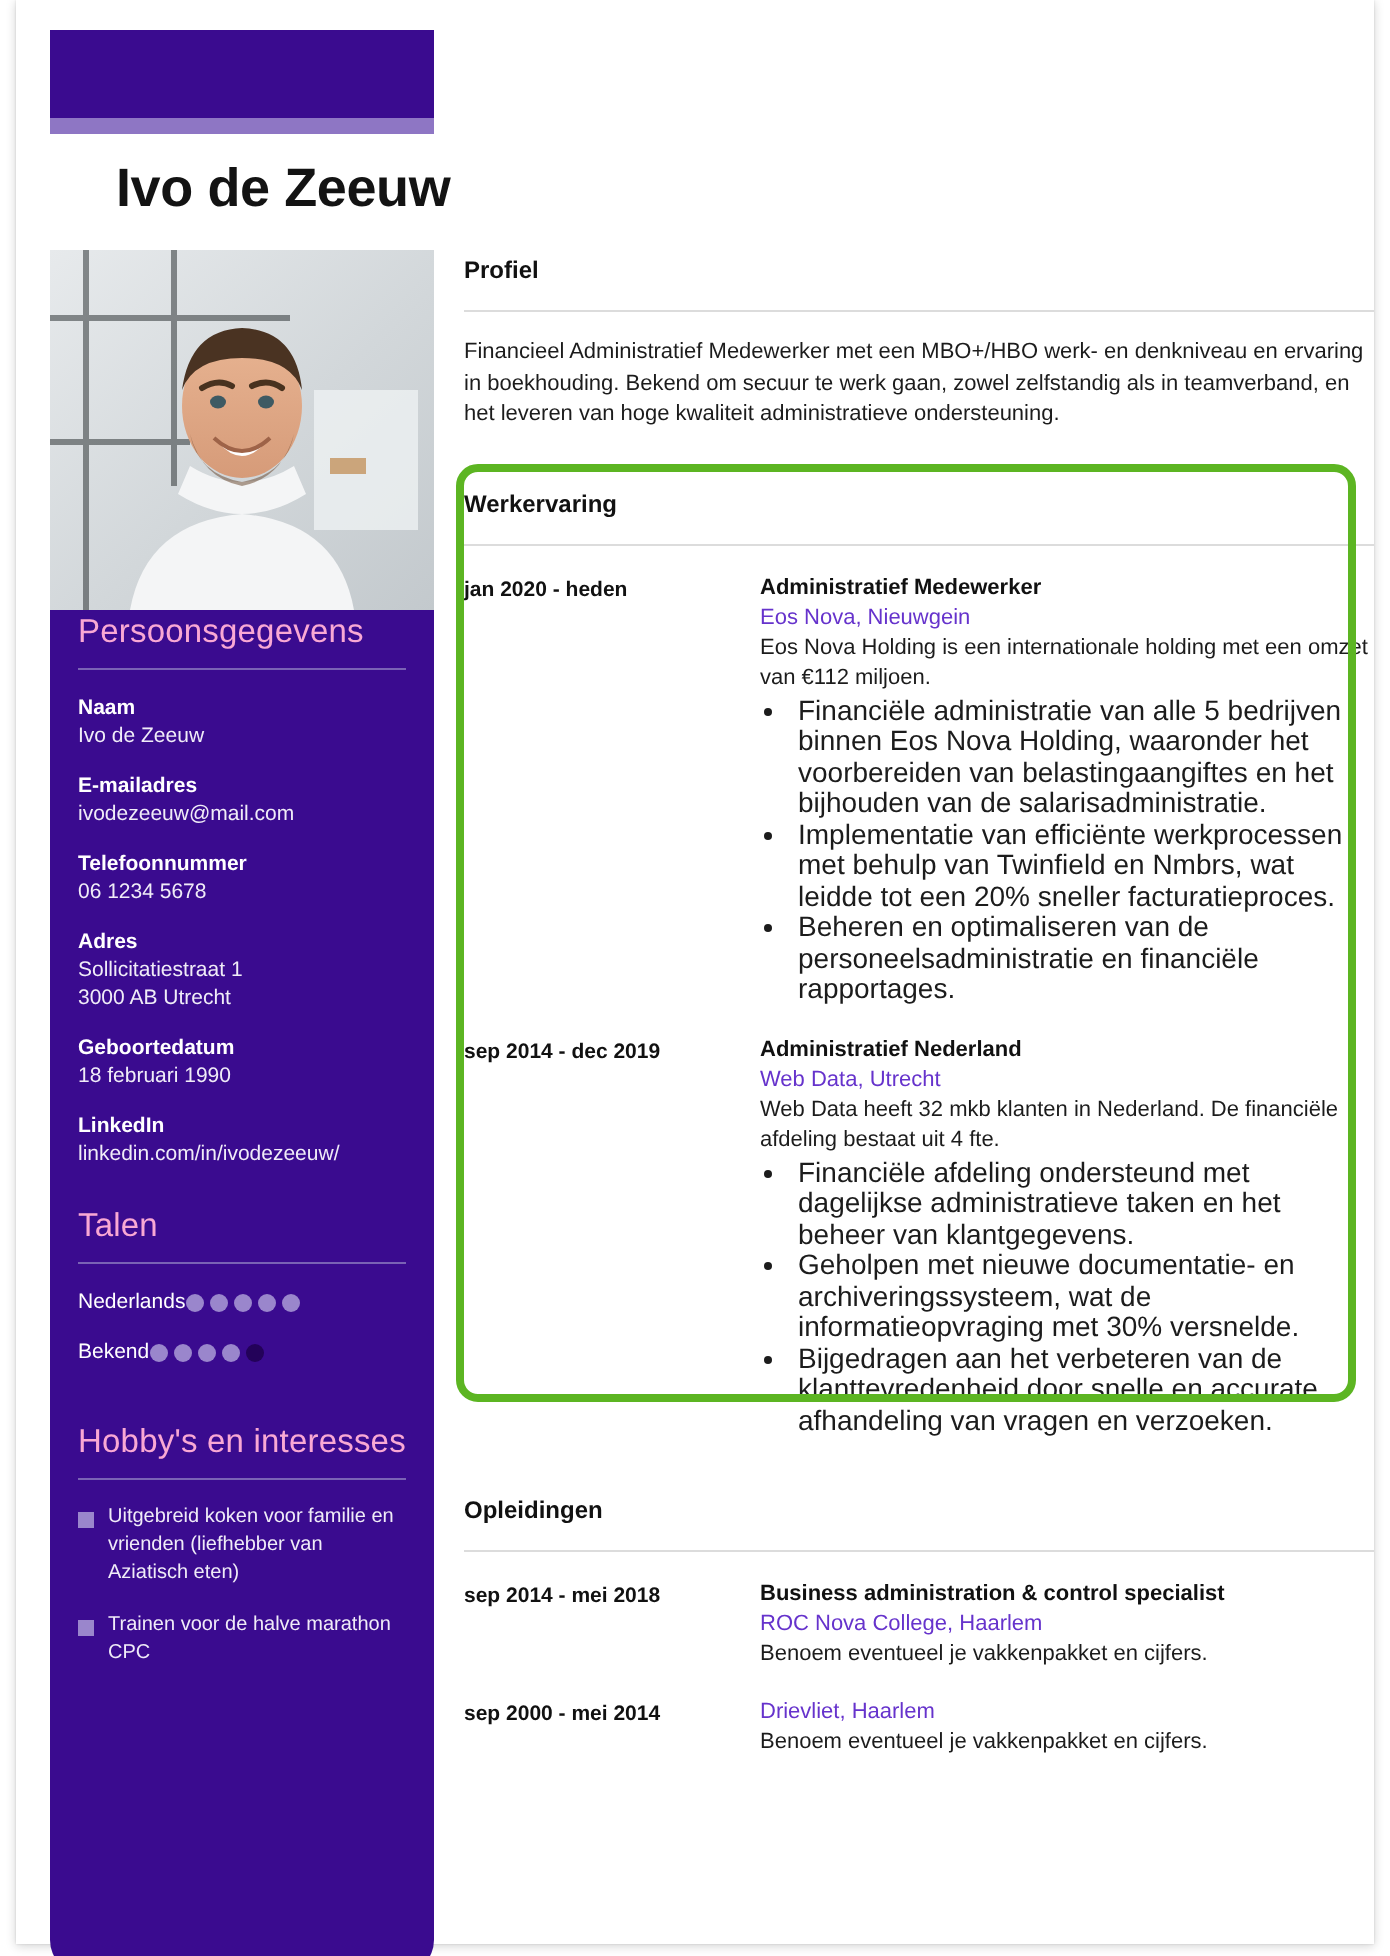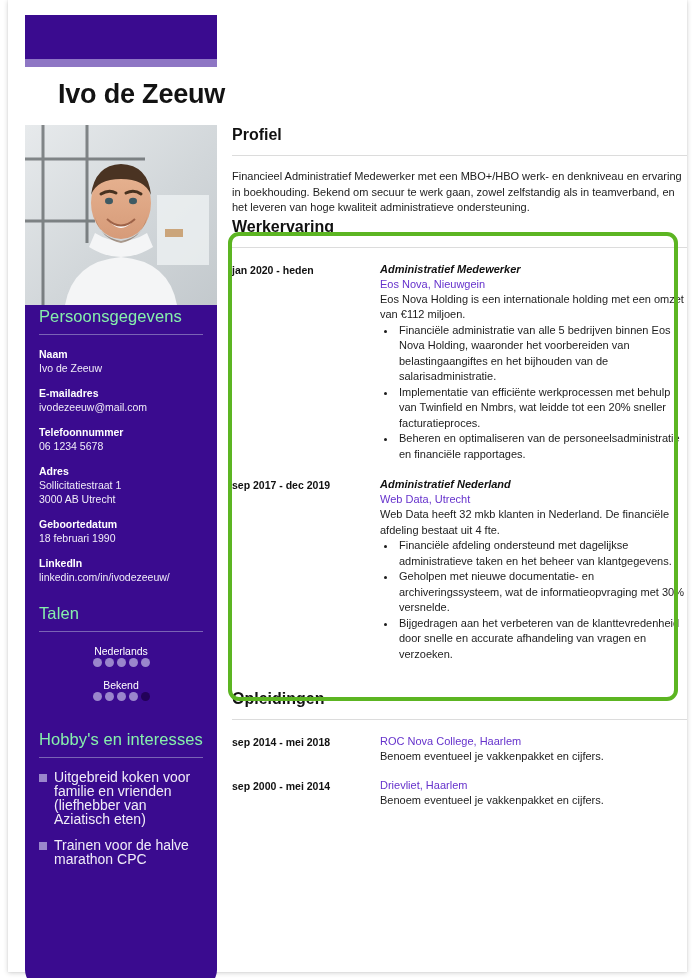--- a/index.html
+++ b/index.html
@@ -91,21 +91,21 @@
     left: 0;
     top: 290px;
     width: 192px;
     padding: 0 14px;
     color: #ffffff;
   }
 
   .side-h {
     font-size: 16.5px;
     font-weight: normal;
-    color: #86efac;
+    color: #f9a8d4;
     line-height: 22px;
     padding-top: 18px;
     letter-spacing: 0.1px;
   }
   .side-rule {
     height: 1px;
     background: #7a63b5;
     margin: 7px 0 12px 0;
   }
 
@@ -121,57 +121,56 @@
     color: #f0ecf8;
     line-height: 14px;
   }
   .pg-block:first-child .pg-label { margin-top: 0; }
 
   .lang-row {
     display: flex;
     align-items: center;
     justify-content: flex-start;
     margin-bottom: 11px;
-    flex-direction: column;
   }
   .lang-name { font-size: 10.5px; color: #ffffff; line-height: 14px; }
   .dots { display: flex; gap: 3px; }
   .dot { width: 9px; height: 9px; border-radius: 50%; background: #9a86cc; }
   .dot.off { background: #230259; }
 
   .hobby-item {
     display: flex;
     gap: 7px;
     margin-bottom: 12px;
     align-items: flex-start;
   }
   .hobby-sq {
     width: 8px; height: 8px;
     background: #9a86cc;
     flex: none;
     margin-top: 4px;
   }
   .hobby-text {
-    font-size: 14px;
+    font-size: 10px;
     color: #f0ecf8;
     line-height: 14px;
   }
 
   
   .main {
     position: absolute;
     left: 232px;
     top: 0;
     width: 455px;
   }
 
   .section { position: relative; }
 
   .sec-title {
-    font-size: 16px;
+    font-size: 12px;
     font-weight: bold;
     color: #111111;
     line-height: 22px;
   }
   .sec-rule {
     height: 1px;
     background: #dcdcdc;
     margin-top: 9px;
   }
 
@@ -207,39 +206,38 @@
     color: #111111;
     line-height: 14px;
     padding-top: 1px;
   }
   .entry-body { flex: 1; }
   .entry-role {
     font-size: 11px;
     font-weight: bold;
     color: #111111;
     line-height: 15px;
-    font-style: italic;
   }
   .entry-org {
     font-size: 11px;
     color: #6633cc;
     line-height: 15px;
   }
   .entry-desc {
     font-size: 11px;
     color: #1c1c1c;
     line-height: 15.5px;
   }
   .entry-bullets {
     list-style: disc;
     margin: 0 0 0 17px;
     padding: 0;
   }
   .entry-bullets li {
-    font-size: 11px;
+    font-size: 14px;
     color: #1c1c1c;
     line-height: 15.5px;
     padding-left: 2px;
   }
 </style>
 </head>
 <body>
 
 <div id="page">
   <div class="sheet"></div>
@@ -360,60 +358,61 @@
   </div>
 
   <div class="main">
 
     <div class="section" style="margin-top:124px">
       <div class="sec-title">Profiel</div>
       <div class="sec-rule"></div>
       <div class="profile-text">Financieel Administratief Medewerker met een MBO+/HBO werk- en denkniveau en ervaring in boekhouding. Bekend om secuur te werk gaan, zowel zelfstandig als in teamverband, en het leveren van hoge kwaliteit administratieve ondersteuning.</div>
     </div>
 
-    <div class="section" style="">
+    <div class="section" style="margin-top:25px">
       <div class="sec-title">Werkervaring</div>
       <div class="sec-rule"></div>
 
       <div class="entry">
         <div class="entry-date">jan 2020 - heden</div>
         <div class="entry-body">
           <div class="entry-role">Administratief Medewerker</div>
           <div class="entry-org">Eos Nova, Nieuwgein</div>
           <div class="entry-desc">Eos Nova Holding is een internationale holding met een omzet van €112 miljoen.</div>
           <ul class="entry-bullets">
             <li>Financiële administratie van alle 5 bedrijven binnen Eos Nova Holding, waaronder het voorbereiden van belastingaangiftes en het bijhouden van de salarisadministratie.</li>
             <li>Implementatie van efficiënte werkprocessen met behulp van Twinfield en Nmbrs, wat leidde tot een 20% sneller facturatieproces.</li>
             <li>Beheren en optimaliseren van de personeelsadministratie en financiële rapportages.</li>
           </ul>
         </div>
       </div>
 
       <div class="entry" style="margin-top:15px">
-        <div class="entry-date">sep 2017 - dec 2019</div>
+        <div class="entry-date">sep 2014 - dec 2019</div>
         <div class="entry-body">
           <div class="entry-role">Administratief Nederland</div>
           <div class="entry-org">Web Data, Utrecht</div>
           <div class="entry-desc">Web Data heeft 32 mkb klanten in Nederland. De financiële afdeling bestaat uit 4 fte.</div>
           <ul class="entry-bullets">
             <li>Financiële afdeling ondersteund met dagelijkse administratieve taken en het beheer van klantgegevens.</li>
             <li>Geholpen met nieuwe documentatie- en archiveringssysteem, wat de informatieopvraging met 30% versnelde.</li>
             <li>Bijgedragen aan het verbeteren van de klanttevredenheid door snelle en accurate afhandeling van vragen en verzoeken.</li>
           </ul>
         </div>
       </div>
     </div>
 
     <div class="section" style="margin-top:26px">
       <div class="sec-title">Opleidingen</div>
       <div class="sec-rule"></div>
 
       <div class="entry">
         <div class="entry-date">sep 2014 - mei 2018</div>
         <div class="entry-body">
+          <div class="entry-role">Business administration &amp; control specialist</div>
           <div class="entry-org">ROC Nova College, Haarlem</div>
           <div class="entry-desc">Benoem eventueel je vakkenpakket en cijfers.</div>
         </div>
       </div>
 
       <div class="entry" style="margin-top:13px">
         <div class="entry-date">sep 2000 - mei 2014</div>
         <div class="entry-body">
           <div class="entry-org">Drievliet, Haarlem</div>
           <div class="entry-desc">Benoem eventueel je vakkenpakket en cijfers.</div>

